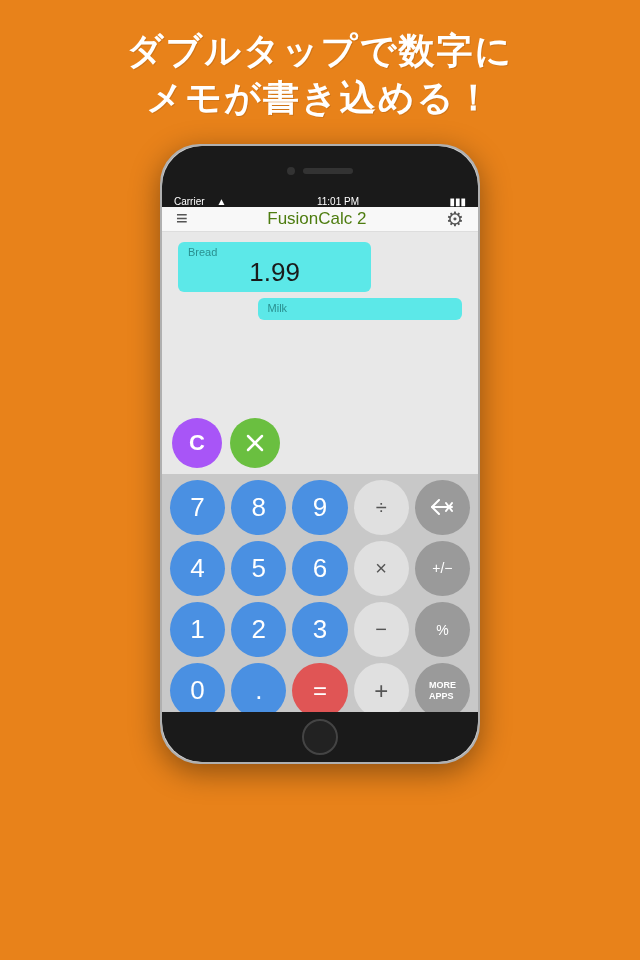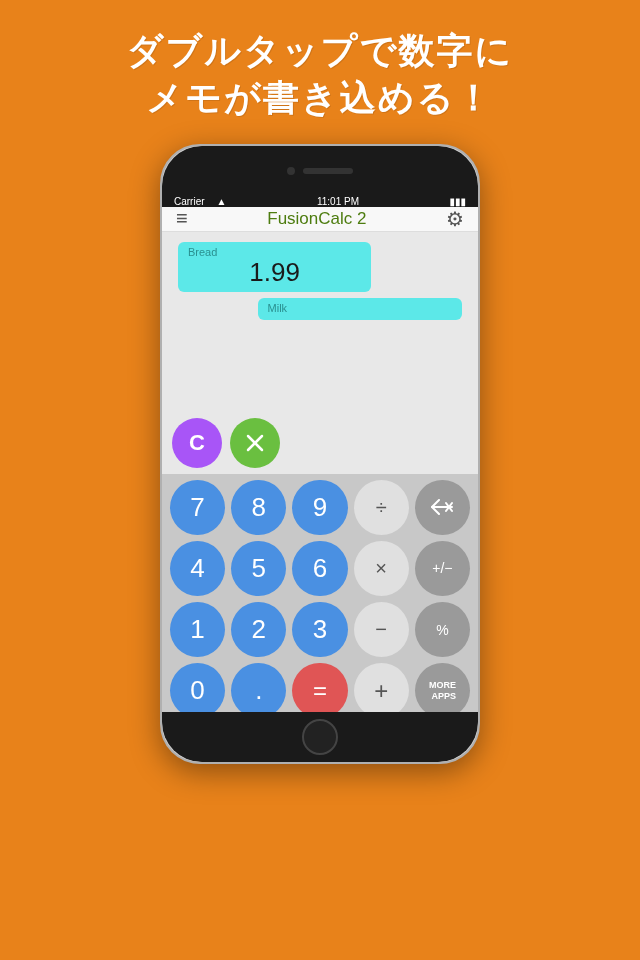--- a/index.html
+++ b/index.html
@@ -383,21 +383,21 @@
         <div class="key key-num">1</div>
         <div class="key key-num">2</div>
         <div class="key key-num">3</div>
         <div class="key key-op">−</div>
         <div class="key key-func">%</div>
 
         <div class="key key-zero">0</div>
         <div class="key key-dot">.</div>
         <div class="key key-equals">=</div>
         <div class="key key-plus">+</div>
-        <div class="key key-more" style="font-size:9px;font-weight:bold;color:white;line-height:1.2;text-align:right;">MORE<br>APPS</div>
+        <div class="key key-more" style="font-size:9px;font-weight:bold;color:white;line-height:1.2;text-align:left;">MORE<br>APPS</div>
       </div>
     </div>
   </div>
 
   <div class="phone-bottom">
     <div class="home-button"></div>
   </div>
 </div>
 
 </body></html>

